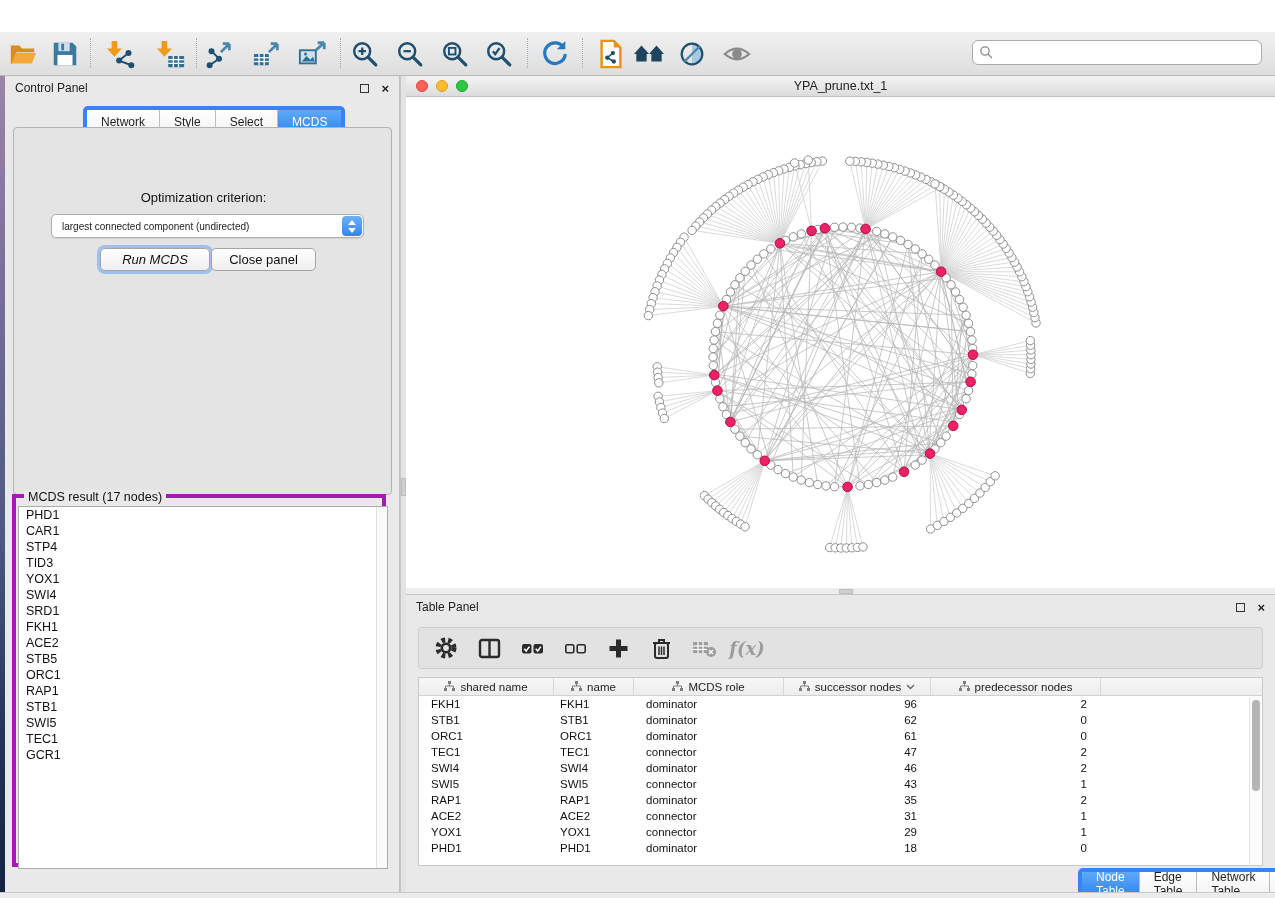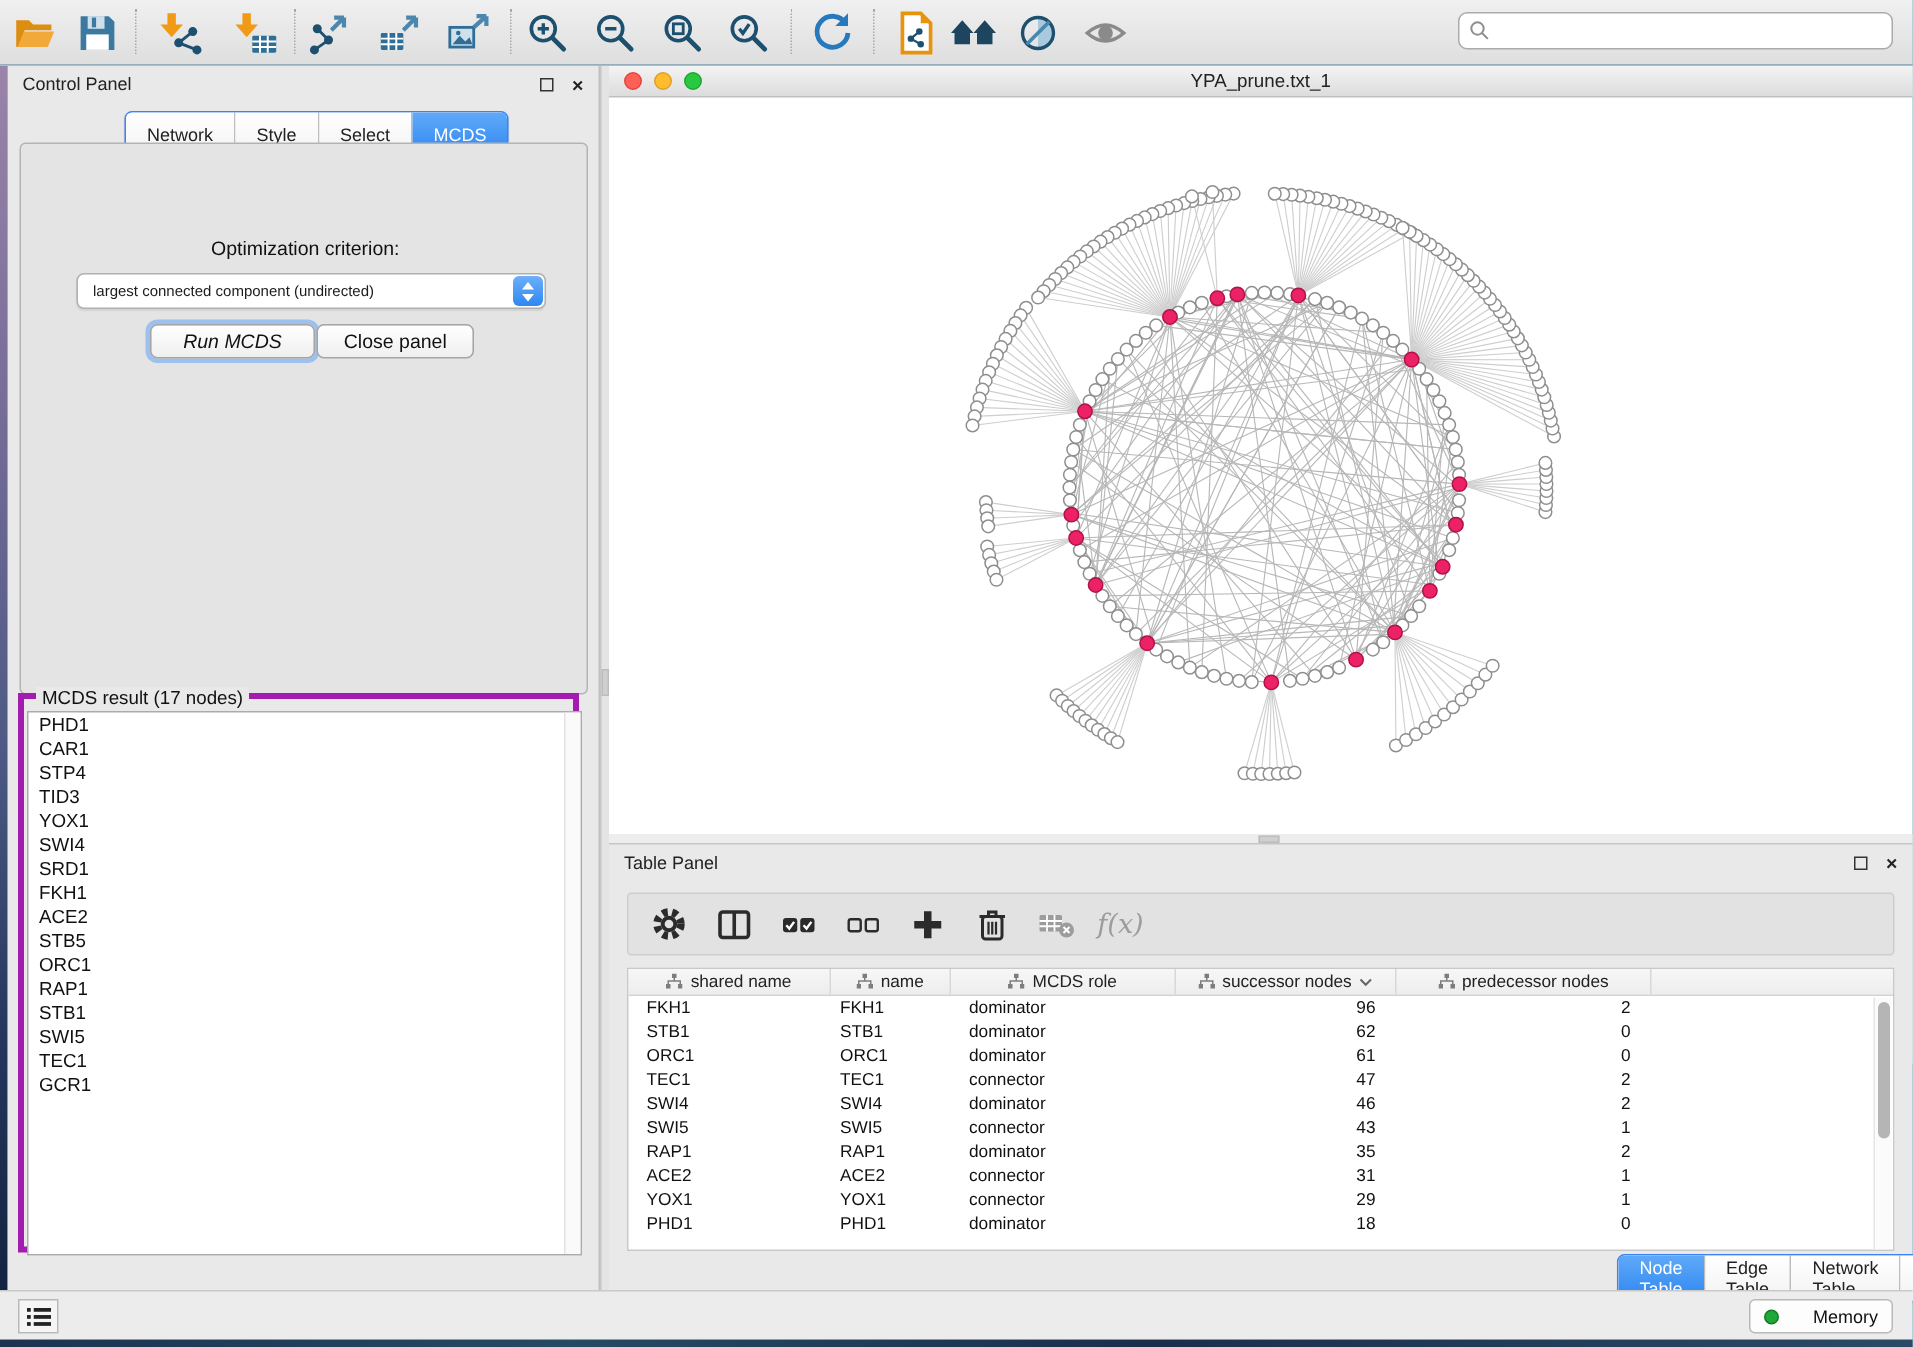--- a/index.html
+++ b/index.html
@@ -1,18 +1,18 @@
 <!DOCTYPE html>
 <html><head>
 <meta charset="utf-8">
 <style>
   * { margin:0; padding:0; box-sizing:border-box; }
   html,body { width:1275px; height:898px; }
   body { font-family:"Liberation Sans", sans-serif; font-size:12px; color:#1c1c1c; background:#fff; overflow:hidden; }
-  #app { position:absolute; inset:0; background:#0369a1; }
+  #app { position:absolute; inset:0; background:#15803d;margin-top:32px; }
 
   
   #desk-left { position:absolute; left:0; top:44px; width:5px; height:818px;
     background:linear-gradient(180deg,#9b84a8 0%,#7a6f9a 25%,#4e5a85 55%,#23355c 80%,#14233f 100%); }
   #desk-bottom { position:absolute; left:0; top:893px; width:1275px; height:5px;
     background:linear-gradient(90deg,#1c3350,#254a63 30%,#1a2e4a 60%,#2a4a66); }
 
   
   #toolbar { position:absolute; left:0; top:0; width:1275px; height:44px;
     background:linear-gradient(180deg,#f0f0f0,#dedede); border-bottom:1px solid #b9b9b9; }
@@ -22,21 +22,21 @@
     border:1px solid #ababab; border-radius:6px; display:flex; align-items:center; padding-left:6px; }
   #toolbar-search input { border:none; outline:none; flex:1; height:20px; font-size:12px; background:transparent; }
 
   
   #control-panel { position:absolute; left:5px; top:44px; width:395px; height:818px; background:#e9e9e9; border-right:1px solid #c0c0c0; }
   .panel-head { height:24px; display:flex; align-items:center; padding:0 10px; font-size:12px; color:#222; }
   .panel-head .spacer { flex:1; }
   .float-glyph { width:9px; height:9px; border:1.5px solid #333; margin-right:12px; display:inline-block; }
   .close-glyph { font-weight:bold; font-size:13px; color:#222; line-height:9px; }
 
-  .seg-tabs { position:absolute; display:flex; height:32px; border:1px solid #3b82f6; border-radius:5px; overflow:hidden; background:#fff; box-shadow:0 1px 1px rgba(0,0,0,.12); }
+  .seg-tabs { position:absolute; display:flex; height:32px; border:4px solid #3b82f6; border-radius:5px; overflow:hidden; background:#fff; box-shadow:0 1px 1px rgba(0,0,0,.12); }
   .seg-tab { display:flex; align-items:center; justify-content:center; padding:0 14px; font-size:12px; color:#222; background:linear-gradient(180deg,#fff,#f2f2f2); border-right:1px solid #bdbdbd; cursor:default; }
   .seg-tab:last-child { border-right:none; }
   .seg-tab.active { background:linear-gradient(180deg,#5fa9f8,#2e86f2); color:#fff; }
 
   #cp-tabs { left:78px; top:30px; }
   #cp-inner { position:absolute; left:8px; top:51px; width:379px; height:368px; background:#e4e4e4; border:1px solid #b3b3b3; border-radius:4px; }
   #opt-label { position:absolute; left:0; top:62px; width:379px; text-align:center; font-size:13px; color:#111; }
   #opt-select { position:absolute; left:37px; top:86px; width:313px; height:24px; background:#fff; border:1px solid #b0b0b0; border-radius:5px;
     display:flex; align-items:center; font-size:10px; padding-left:10px; box-shadow:0 1px 1px rgba(0,0,0,.08); }
   #opt-stepper { position:absolute; right:1px; top:1px; width:20px; height:20px; border-radius:4px;
@@ -67,21 +67,21 @@
   #tl-green { background:#28c840; border:1px solid #1ea732; }
   #net-title { position:absolute; left:0; width:100%; text-align:center; font-size:12.5px; color:#222; }
   #network-canvas { position:absolute; left:0; top:21px; }
 
   #h-splitter { position:absolute; left:406px; top:556px; width:869px; height:6px; background:#ededed; }
   #h-grip { position:absolute; left:433px; top:1px; width:14px; height:5px; background:#cfcfcf; border:1px solid #bdbdbd; }
 
   
   #table-panel { position:absolute; left:406px; top:562px; width:869px; height:298px; background:#e9e9e9; border-top:1px solid #c6c6c6; }
   #tp-toolbar { position:absolute; left:12px; top:32px; width:845px; height:42px; background:#e2e2e2; border:1px solid #cdcdcd; border-radius:3px;
-    display:flex; align-items:center; gap:17px; padding-left:14px; }
+    display:flex; align-items:center; gap:17px; padding-left:14px;font-weight:bold; }
   .tp-icon { display:flex; align-items:center; justify-content:center; width:26px; height:26px; }
   #fx-label { font-family:"DejaVu Serif", serif; font-style:italic; font-size:18px; color:#9c9c9c; }
 
   #node-table { position:absolute; left:12px; top:82px; width:845px; height:189px; background:#fff; border:1px solid #c9c9c9; overflow:hidden; }
   #nt-header { display:flex; height:18px; background:linear-gradient(180deg,#f7f7f7,#ededed); border-bottom:1px solid #d2d2d2; }
   .nt-th { display:flex; align-items:center; justify-content:center; gap:5px; font-size:11.5px; color:#222; border-right:1px solid #d8d8d8; position:relative; }
   .nt-row { display:flex; height:16px; }
   .nt-td { font-size:11.5px; color:#111; line-height:16px; white-space:nowrap; overflow:hidden; }
   #nt-scroll { position:absolute; right:1px; top:19px; width:12px; height:168px; background:#fbfbfb; border-left:1px solid #e6e6e6; }
   #nt-thumb { position:absolute; left:2px; top:3px; width:8px; height:91px; background:#b5b5b5; border-radius:4px; }

